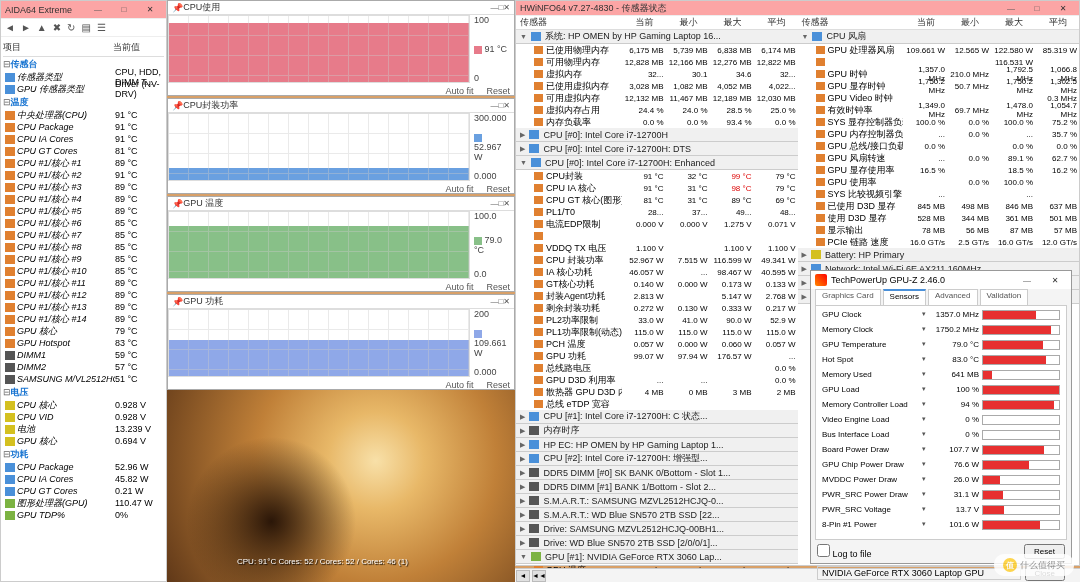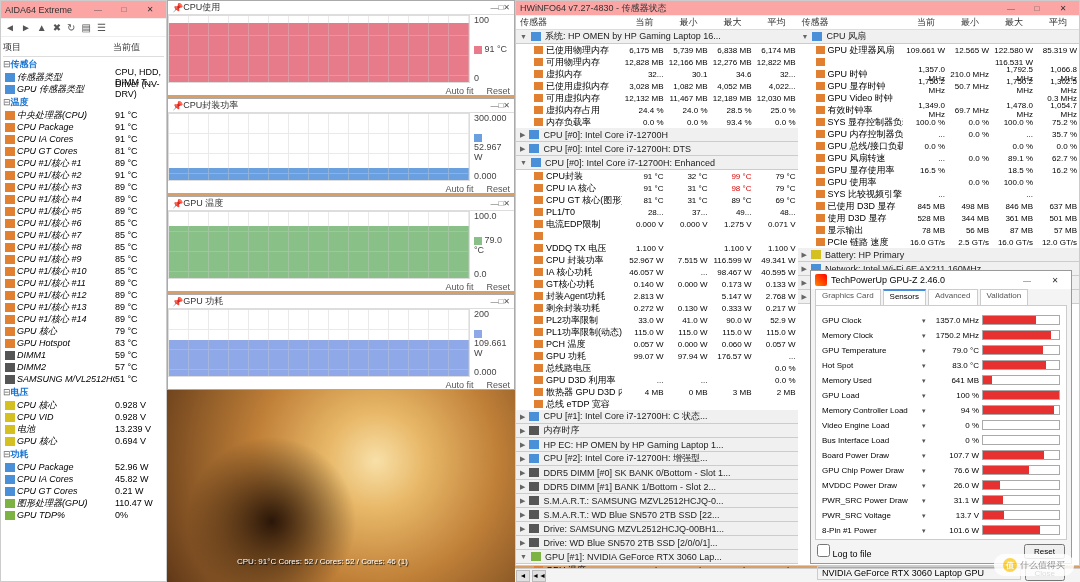--- a/index.html
+++ b/index.html
@@ -57,21 +57,21 @@
 
 
 .gz { position: absolute; background: #f4f4f4; border: 1px solid #999; }
 .gz .gzt { height: 18px; background: #fff; display: flex; align-items: center; padding: 0 4px; gap: 4px; }
 .gz .gzt .gico { width: 12px; height: 12px; background: linear-gradient(45deg,#f80,#f00); border-radius: 2px; }
 .gz .gzt .t { flex: 1; font-size: 9px; }
 .gz .tabs { height: 16px; display: flex; padding: 0 4px; gap: 2px; }
 .gz .tab { padding: 1px 6px; background: #fff; border: 1px solid #ccc; border-bottom: none; font-size: 8px; color: #555; }
 .gz .tab.act { background: #fff; color: #000; border-top: 2px solid #4a90d9; }
 .gz .gzbody { padding: 4px 6px; background: #fff; margin: 0 4px; border: 1px solid #ccc; }
-.gz .gzrow { height: 15px; display: flex; align-items: flex-end; }
+.gz .gzrow { height: 15px; display: flex; align-items: flex-start; }
 .gz .gzrow .gl { width: 100px; font-size: 8px; }
 .gz .gzrow .arr { width: 10px; font-size: 7px; color: #555; }
 .gz .gzrow .gv { width: 50px; text-align: right; font-size: 8px; padding-right: 3px; }
 .gz .gzrow .bar { flex: 1; height: 10px; background: #fff; border: 1px solid #aaa; position: relative; }
 .gz .gzrow .bar .fill { position: absolute; left: 0; top: 0; bottom: 0; background: #e73030; }
 .gz .gzfoot { height: 22px; display: flex; align-items: center; justify-content: space-between; padding: 0 6px; font-size: 8px; }
 .gz .gzfoot button { font-size: 8px; padding: 1px 8px; }
 
 
 .wall { position: absolute; left: 167px; top: 380px; right: 565px; bottom: 0;

